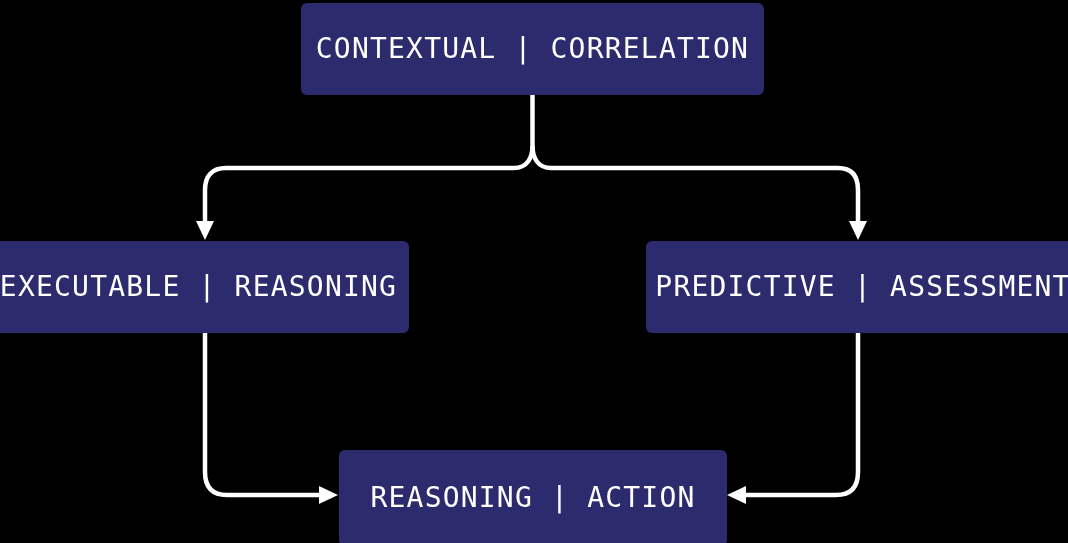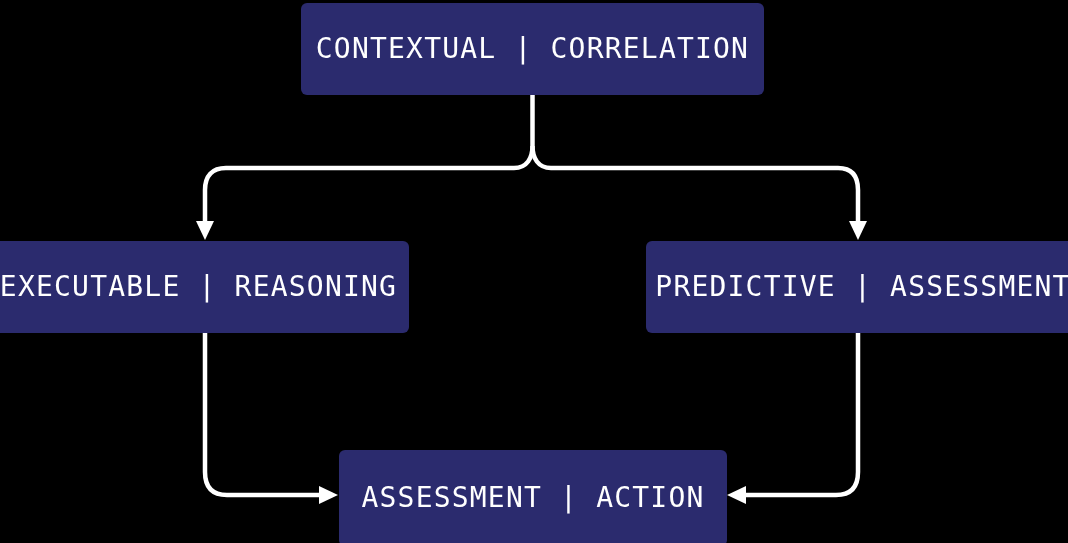--- a/index.html
+++ b/index.html
@@ -100,16 +100,16 @@
 
   <div class="node" id="node-doctrinal">
     <span class="node-label">EXECUTABLE | REASONING</span>
   </div>
 
   <div class="node" id="node-predictive">
     <span class="node-label">PREDICTIVE | ASSESSMENT</span>
   </div>
 
   <div class="node" id="node-executable">
-    <span class="node-label">ASSESSMENT | ACTION</span>
+    <span class="node-label">REASONING | ACTION</span>
   </div>
 
 </div>
 
 </body></html>

